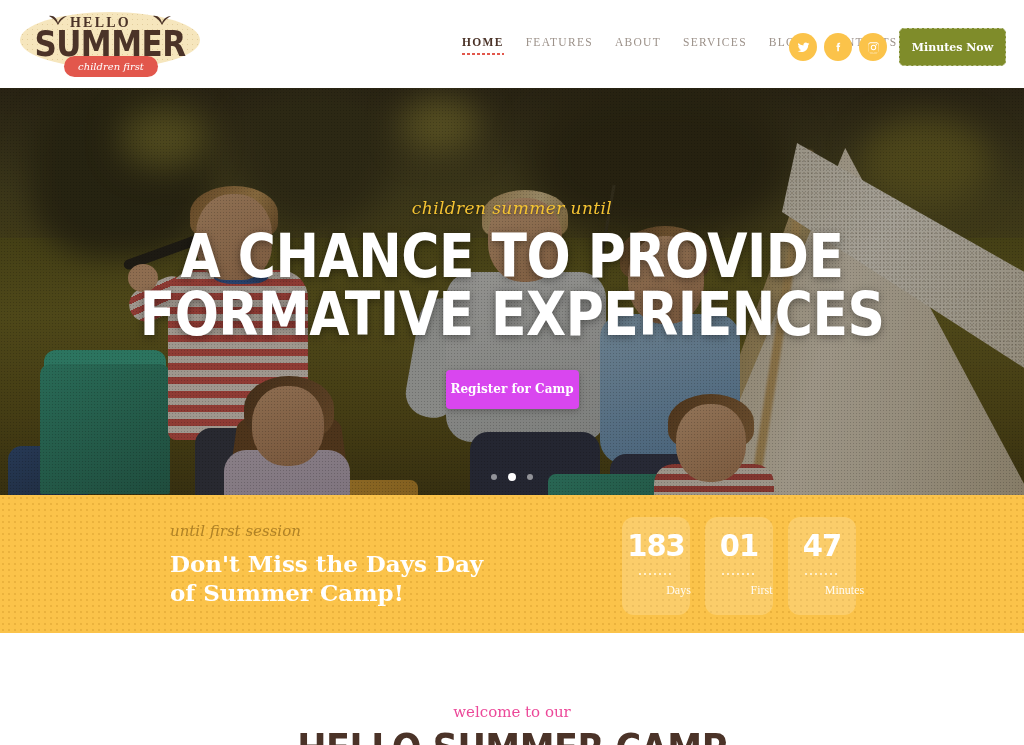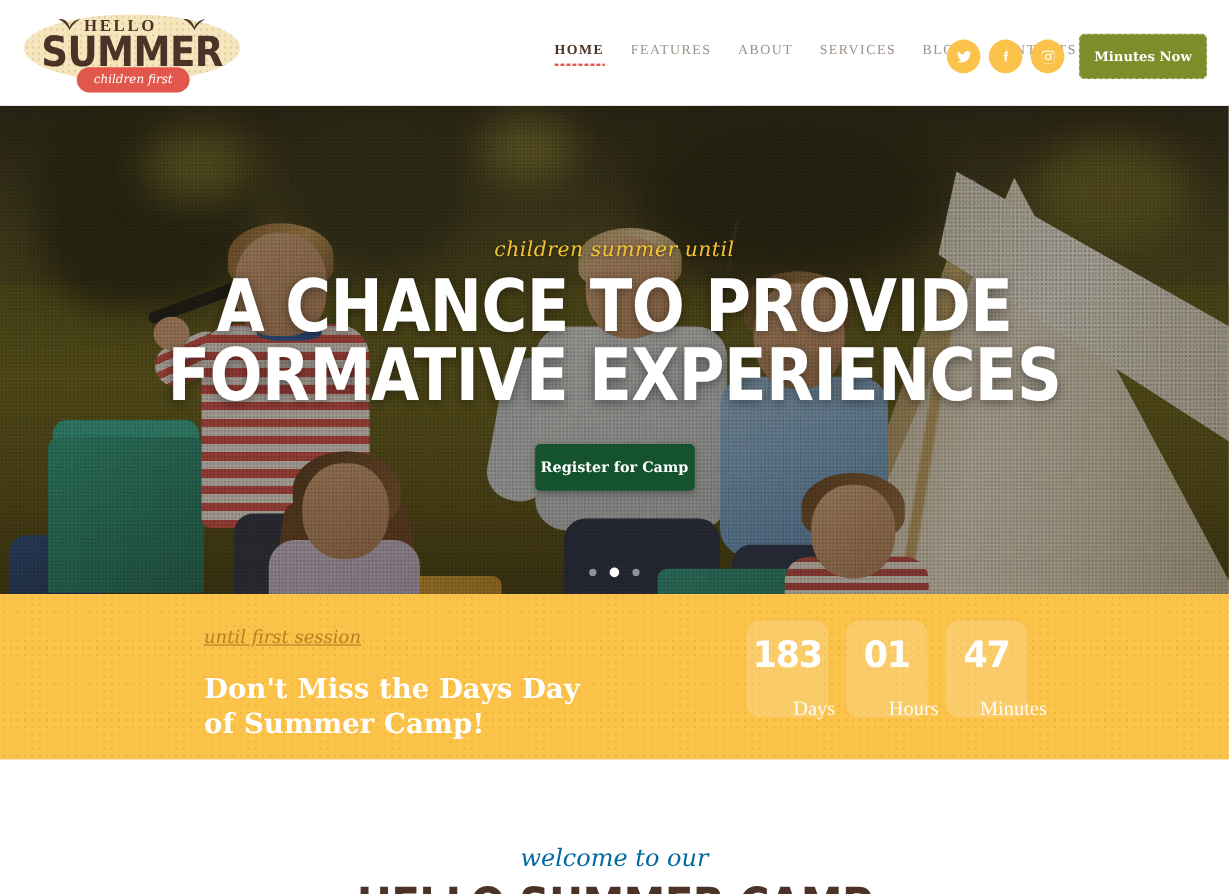--- a/index.html
+++ b/index.html
@@ -241,21 +241,21 @@
   .hero-title{
     font-family:"DejaVu Sans", sans-serif; font-weight:bold;
     font-size:52px; line-height:.96; color:#ffffff;
     text-align:center; letter-spacing:-0.5px;
     transform:scaleY(1.16); transform-origin:top center;
     text-shadow:0 2px 8px rgba(0,0,0,.4);
   }
   .btn-camp{
     margin-top:42px;
     width:133px; height:39px;
-    background:#14532d; border-radius:4px; border:none;
+    background:#d946ef; border-radius:4px; border:none;
     color:#fff; cursor:pointer;
     font-family:"DejaVu Serif", serif; font-size:12px; font-weight:bold;
     box-shadow:0 2px 6px rgba(0,0,0,.25);
   }
   .dots{
     position:absolute; left:0; right:0; bottom:14px;
     display:flex; justify-content:center; gap:11px;
   }
   .dot{ width:6px; height:6px; border-radius:50%;
      background:rgba(255,255,255,.5); cursor:pointer; }
@@ -268,61 +268,61 @@
     background:#fbc34a;
   }
   .countdown::before{
     content:""; position:absolute; inset:0;
     background-image:radial-gradient(rgba(198,140,30,.30) .9px, transparent 1px);
     background-size:6px 6px;
   }
   .cd-left{ position:absolute; left:170px; top:27px; }
   .cd-kicker{
     font-family:"DejaVu Serif", serif; font-style:italic;
-    font-size:15px; color:#b08226; margin-bottom:20px;text-decoration:underline;
+    font-size:15px; color:#b08226; margin-bottom:9px;
   }
   .cd-head{
     font-family:"DejaVu Serif", serif; font-weight:bold;
     font-size:23px; line-height:1.28; color:#ffffff;
   }
   .cd-boxes{
     position:absolute; right:168px; top:22px;
     display:flex; gap:15px;
   }
   .cd-box{
-    width:68px; height:81px; border-radius:12px;
+    width:68px; height:98px; border-radius:12px;
     background:rgba(255,255,255,.18);
     display:flex; flex-direction:column; align-items:center;
     padding-top:11px;
   }
   .cd-num{
     font-family:"DejaVu Sans", sans-serif; font-weight:bold;
     font-size:29px; color:#ffffff; letter-spacing:-1px;
     transform:scaleY(1.05);
   }
   .cd-sep{
     width:34px; height:2px; margin:11px 0 8px;
     background-image:linear-gradient(to right,rgba(255,255,255,.65) 50%, transparent 50%);
     background-size:5px 2px; background-repeat:repeat-x;
   }
   .cd-label{
     font-family:"Liberation Serif", serif;
-    font-size:17px; color:#ffffff; opacity:.92;margin-left:45px;
+    font-size:12px; color:#ffffff; opacity:.92;margin-left:45px;
   }
 
   
   .welcome{
     position:absolute; top:633px; left:0;
     width:1024px; height:112px; background:#ffffff;
     display:flex; flex-direction:column; align-items:center;
     padding-top:70px;
   }
   .wel-kicker{
-    font-family:"DejaVu Serif", serif; font-style:italic;
-    font-size:20px; color:#0369a1;
+    font-family:"DejaVu Serif", serif; 
+    font-size:15px; color:#ec4899;
   }
   .wel-title{
     margin-top:8px;
     font-family:"DejaVu Sans", sans-serif; font-weight:bold;
     font-size:35px; color:#4b3328; letter-spacing:-0.5px;
     transform:scaleY(1.12);
   }
 </style>
 </head>
 <body>
@@ -460,21 +460,21 @@
 
   <div class="cd-boxes">
     <div class="cd-box">
       <div class="cd-num">183</div>
       <div class="cd-sep"></div>
       <div class="cd-label">Days</div>
     </div>
     <div class="cd-box">
       <div class="cd-num">01</div>
       <div class="cd-sep"></div>
-      <div class="cd-label">Hours</div>
+      <div class="cd-label">First</div>
     </div>
     <div class="cd-box">
       <div class="cd-num">47</div>
       <div class="cd-sep"></div>
       <div class="cd-label">Minutes</div>
     </div>
   </div>
 </div>
 
 <div class="welcome">

